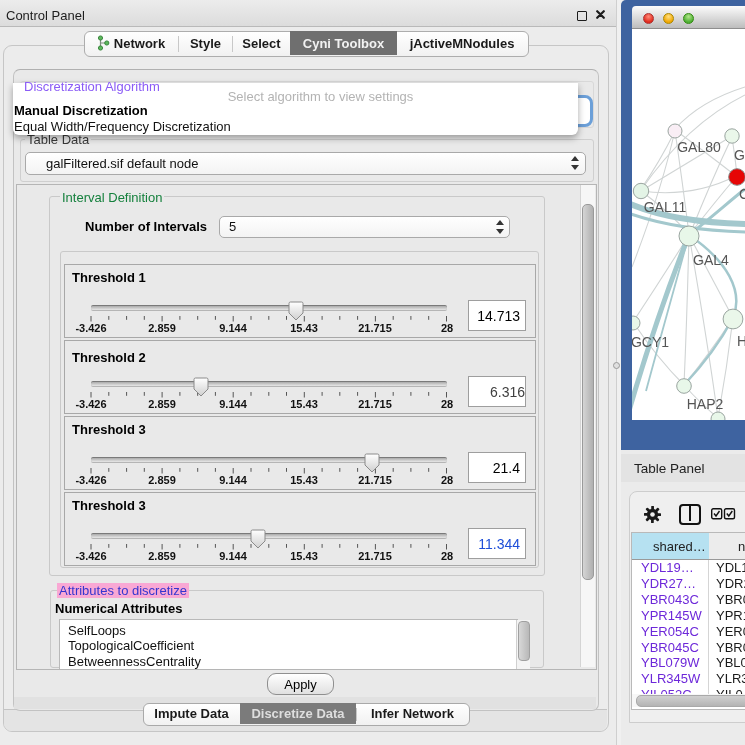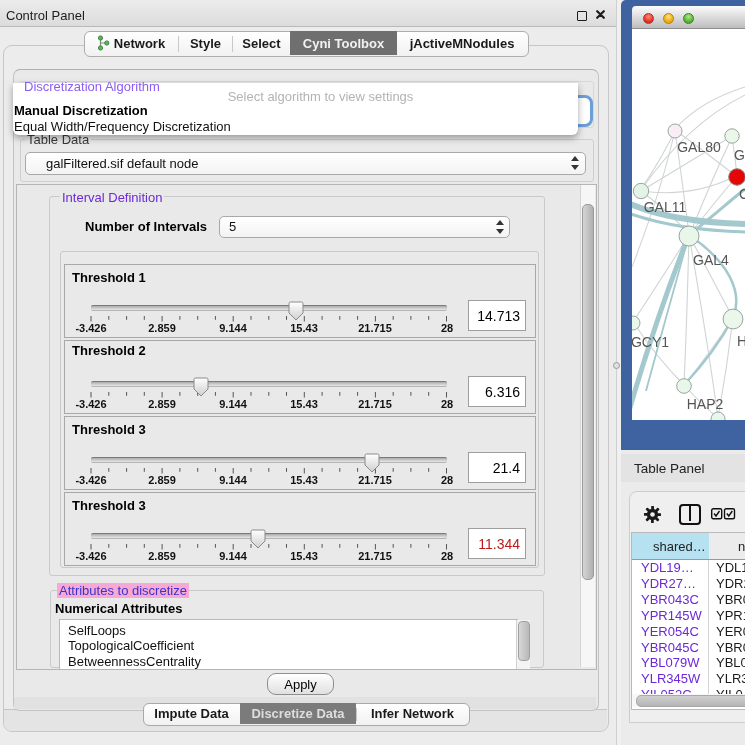--- a/index.html
+++ b/index.html
@@ -65,21 +65,21 @@
      border:1px solid #a9a9a9;border-radius:5px;"></div>
 <div class="abs" style="left:34px;top:156px;font-size:13px;color:#111;margin-left:12px;">galFiltered.sif default node</div>
 <svg class="abs" style="left:569px;top:155px;" width="12" height="16" viewBox="0 0 12 16">
   <path d="M6,1 L10,6 L2,6 Z" fill="#333"></path>
     <path d="M6,15 L10,10 L2,10 Z" fill="#333"></path>
 </svg>
 
 <div class="abs" id="scrollpane" style="left:16px;top:184px;width:579px;height:484px;border:1px solid #b5b5b5;
      background:#e9e9e9;overflow:hidden;">
 <div class="abs" style="left:32px;top:11px;width:494px;height:378px;border:1px solid #c9c9c9;border-radius:3px;"></div>
-<div class="abs" style="left:43px;top:5px;font-size:13px;color:#6d28d9;background:#e9e9e9;padding:0 2px;">Interval Definition</div>
+<div class="abs" style="left:43px;top:5px;font-size:13px;color:#15803d;background:#e9e9e9;padding:0 2px;">Interval Definition</div>
 <div class="abs bold" style="left:68px;top:34px;font-size:13px;color:#000;">Number of Intervals</div>
 <div class="abs" style="left:202px;top:31px;width:289px;height:20px;background:linear-gradient(#ffffff,#f3f3f3);border:1px solid #a9a9a9;border-radius:5px;"></div>
 <div class="abs" style="left:212px;top:34px;font-size:13px;color:#111;">5</div>
 <svg class="abs" style="left:477px;top:34px;" width="12" height="16" viewBox="0 0 12 16">
       <path d="M6,1 L10,6 L2,6 Z" fill="#333"></path>
       <path d="M6,15 L10,10 L2,10 Z" fill="#333"></path>
     </svg>
 <div class="abs" style="left:43px;top:66px;width:477px;height:315px;border:1px solid #c9c9c9;border-radius:3px;"></div>
 <div class="abs" style="left:47px;top:79px;width:470px;height:72px;border:1px solid #a8a8a8;"></div>
 <div class="abs bold" style="left:55px;top:85px;font-size:13px;color:#000;">Threshold 1</div>
@@ -117,21 +117,21 @@
 <path d="M2.5,1 L13.5,1 Q15,1 15,2.5 L15,12 L8,19 L1,12 L1,2.5 Q1,1 2.5,1 Z" fill="url(#g1)" stroke="#8a8a8a" stroke-width="1"></path>
 <defs>
         <linearGradient id="g1" x1="0" y1="0" x2="0" y2="1">
           <stop offset="0" stop-color="#ffffff"></stop>
           <stop offset="1" stop-color="#cfcfcf"></stop>
         </linearGradient>
       </defs>
     </svg>
 <div class="abs" style="left:451px;top:115px;width:58px;height:31px;background:#fff;border:1px solid #9e9e9e;display:flex;align-items:center;justify-content:flex-end;padding-right:5px;font-size:14px;color:#000;box-sizing:border-box;">14.713</div>
 <div class="abs" style="left:47px;top:155px;width:470px;height:72px;border:1px solid #a8a8a8;"></div>
-<div class="abs bold" style="left:55px;top:158px;font-size:13px;color:#000;">Threshold 2</div>
+<div class="abs bold" style="left:55px;top:165px;font-size:13px;color:#000;">Threshold 2</div>
 <div class="abs" style="left:74px;top:196px;width:356px;height:4px;border-radius:2px;background:linear-gradient(#ababab,#e8e8e8);border-top:1px solid #7a7a7a;border-bottom:1px solid #b5b5b5;"></div>
 <svg class="abs" style="left:73px;top:207px;" width="360" height="8" viewBox="0 0 360 8">
       <path d="M1.0,0 L1.0,5.5" stroke="#555" stroke-width="1"></path>
       <path d="M18.8,0 L18.8,3.8" stroke="#555" stroke-width="1"></path>
       <path d="M36.6,0 L36.6,3.8" stroke="#555" stroke-width="1"></path>
       <path d="M54.3,0 L54.3,3.8" stroke="#555" stroke-width="1"></path>
       <path d="M72.1,0 L72.1,5.5" stroke="#555" stroke-width="1"></path>
       <path d="M89.9,0 L89.9,3.8" stroke="#555" stroke-width="1"></path>
       <path d="M107.7,0 L107.7,3.8" stroke="#555" stroke-width="1"></path>
       <path d="M125.4,0 L125.4,3.8" stroke="#555" stroke-width="1"></path>
@@ -157,21 +157,21 @@
 <div class="abs bold" style="left:400px;top:213px;width:60px;text-align:center;font-size:11px;color:#111;">28</div>
 <svg class="abs" style="left:176.2px;top:192px;" width="16" height="20" viewBox="0 0 16 20">
 <path d="M2.5,1 L13.5,1 Q15,1 15,2.5 L15,12 L8,19 L1,12 L1,2.5 Q1,1 2.5,1 Z" fill="url(#g2)" stroke="#8a8a8a" stroke-width="1"></path>
 <defs>
         <linearGradient id="g2" x1="0" y1="0" x2="0" y2="1">
           <stop offset="0" stop-color="#ffffff"></stop>
           <stop offset="1" stop-color="#cfcfcf"></stop>
         </linearGradient>
       </defs>
     </svg>
-<div class="abs" style="left:451px;top:191px;width:58px;height:31px;background:#fff;border:1px solid #9e9e9e;display:flex;align-items:center;justify-content:flex-end;padding-right:5px;font-size:14px;color:#000000;box-sizing:border-box;">6.316</div>
+<div class="abs" style="left:451px;top:191px;width:58px;height:31px;background:#fff;border:1px solid #9e9e9e;display:flex;align-items:center;justify-content:flex-end;font-size:14px;color:#404040;box-sizing:border-box;">6.316</div>
 <div class="abs" style="left:47px;top:231px;width:470px;height:72px;border:1px solid #a8a8a8;"></div>
 <div class="abs bold" style="left:55px;top:237px;font-size:13px;color:#000;">Threshold 3</div>
 <div class="abs" style="left:74px;top:272px;width:356px;height:4px;border-radius:2px;background:linear-gradient(#ababab,#e8e8e8);border-top:1px solid #7a7a7a;border-bottom:1px solid #b5b5b5;"></div>
 <svg class="abs" style="left:73px;top:283px;" width="360" height="8" viewBox="0 0 360 8">
       <path d="M1.0,0 L1.0,5.5" stroke="#555" stroke-width="1"></path>
       <path d="M18.8,0 L18.8,3.8" stroke="#555" stroke-width="1"></path>
       <path d="M36.6,0 L36.6,3.8" stroke="#555" stroke-width="1"></path>
       <path d="M54.3,0 L54.3,3.8" stroke="#555" stroke-width="1"></path>
       <path d="M72.1,0 L72.1,5.5" stroke="#555" stroke-width="1"></path>
       <path d="M89.9,0 L89.9,3.8" stroke="#555" stroke-width="1"></path>
@@ -241,21 +241,21 @@
 <div class="abs bold" style="left:400px;top:365px;width:60px;text-align:center;font-size:11px;color:#111;">28</div>
 <svg class="abs" style="left:233.1px;top:344px;" width="16" height="20" viewBox="0 0 16 20">
 <path d="M2.5,1 L13.5,1 Q15,1 15,2.5 L15,12 L8,19 L1,12 L1,2.5 Q1,1 2.5,1 Z" fill="url(#g4)" stroke="#8a8a8a" stroke-width="1"></path>
 <defs>
         <linearGradient id="g4" x1="0" y1="0" x2="0" y2="1">
           <stop offset="0" stop-color="#ffffff"></stop>
           <stop offset="1" stop-color="#cfcfcf"></stop>
         </linearGradient>
       </defs>
     </svg>
-<div class="abs" style="left:451px;top:343px;width:58px;height:31px;background:#fff;border:1px solid #9e9e9e;display:flex;align-items:center;justify-content:flex-end;padding-right:5px;font-size:14px;color:#b91c1c;box-sizing:border-box;text-align:right;">11.344</div>
+<div class="abs" style="left:451px;top:343px;width:58px;height:31px;background:#fff;border:1px solid #9e9e9e;display:flex;align-items:center;justify-content:flex-end;padding-right:5px;font-size:14px;color:#1d4ed8;box-sizing:border-box;text-align:right;">11.344</div>
 <div class="abs" style="left:33px;top:405px;width:492px;height:76px;border:1px solid #c9c9c9;border-radius:3px;"></div>
 <div class="abs" style="left:40px;top:398px;font-size:13px;color:#3535cf;background:#f9a8d4;padding:0 2px;">Attributes to discretize</div>
 <div class="abs bold" style="left:38px;top:416px;font-size:13px;color:#000;">Numerical Attributes</div>
 <div class="abs" style="left:42px;top:434px;width:457px;height:62px;background:#fff;border:1px solid #b9b9b9;"></div>
 <div class="abs" style="left:51px;top:438px;font-size:13px;color:#111;line-height:15.3px;">SelfLoops<br>TopologicalCoefficient<br>BetweennessCentrality</div>
 <div class="abs" style="left:499px;top:435px;width:13px;height:60px;background:#f4f4f4;border-left:1px solid #d0d0d0;"></div>
 <div class="abs" style="left:500.5px;top:436px;width:10px;height:38px;border:1px solid #a0a0a0;border-radius:4px;background:linear-gradient(to right,#d8d8d8,#b8b8b8);"></div>
 </div>
 
 <div class="abs" style="left:580px;top:185px;width:14px;height:482px;background:#f6f6f6;border-left:1px solid #d4d4d4;"></div>

